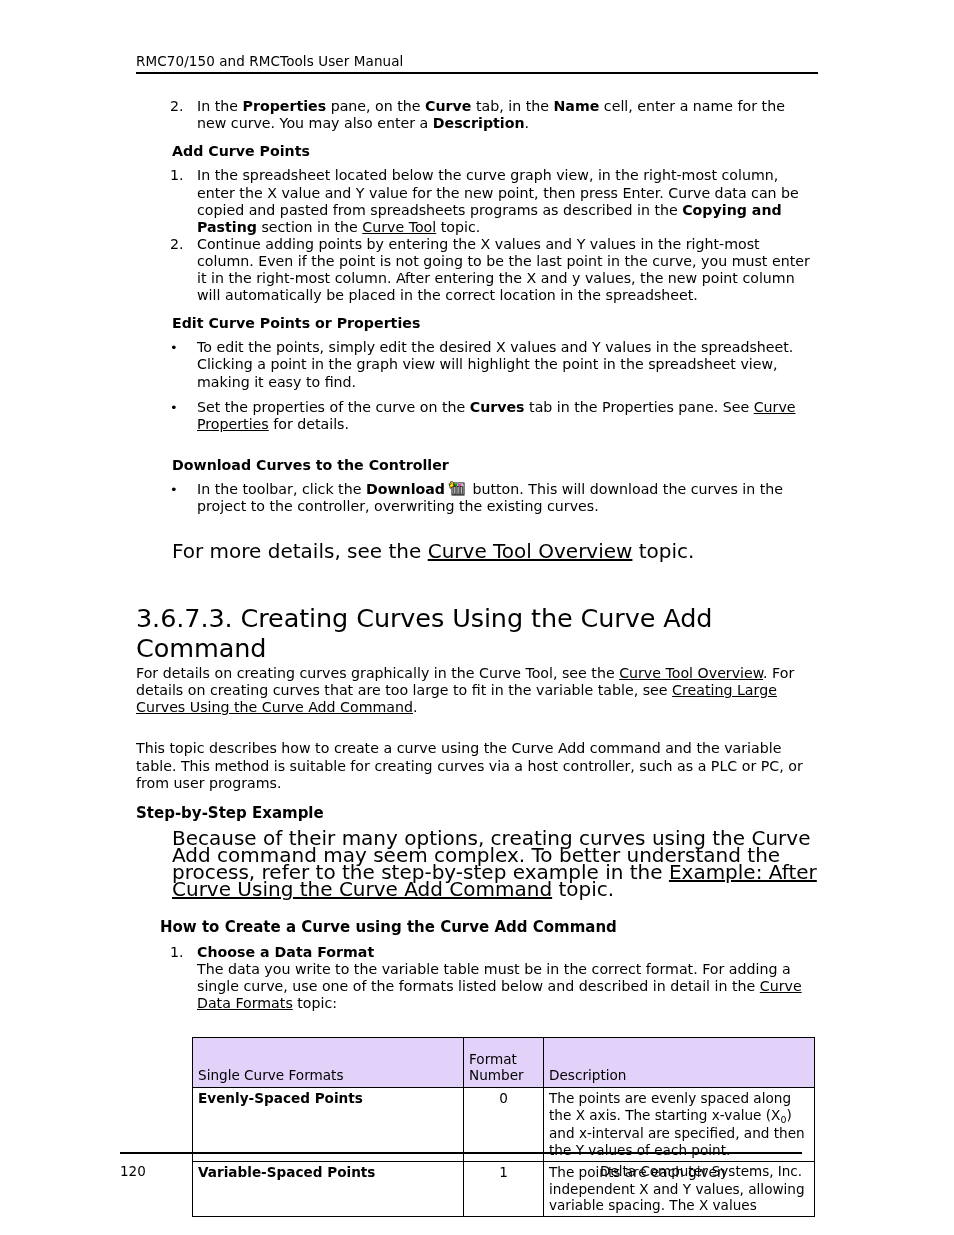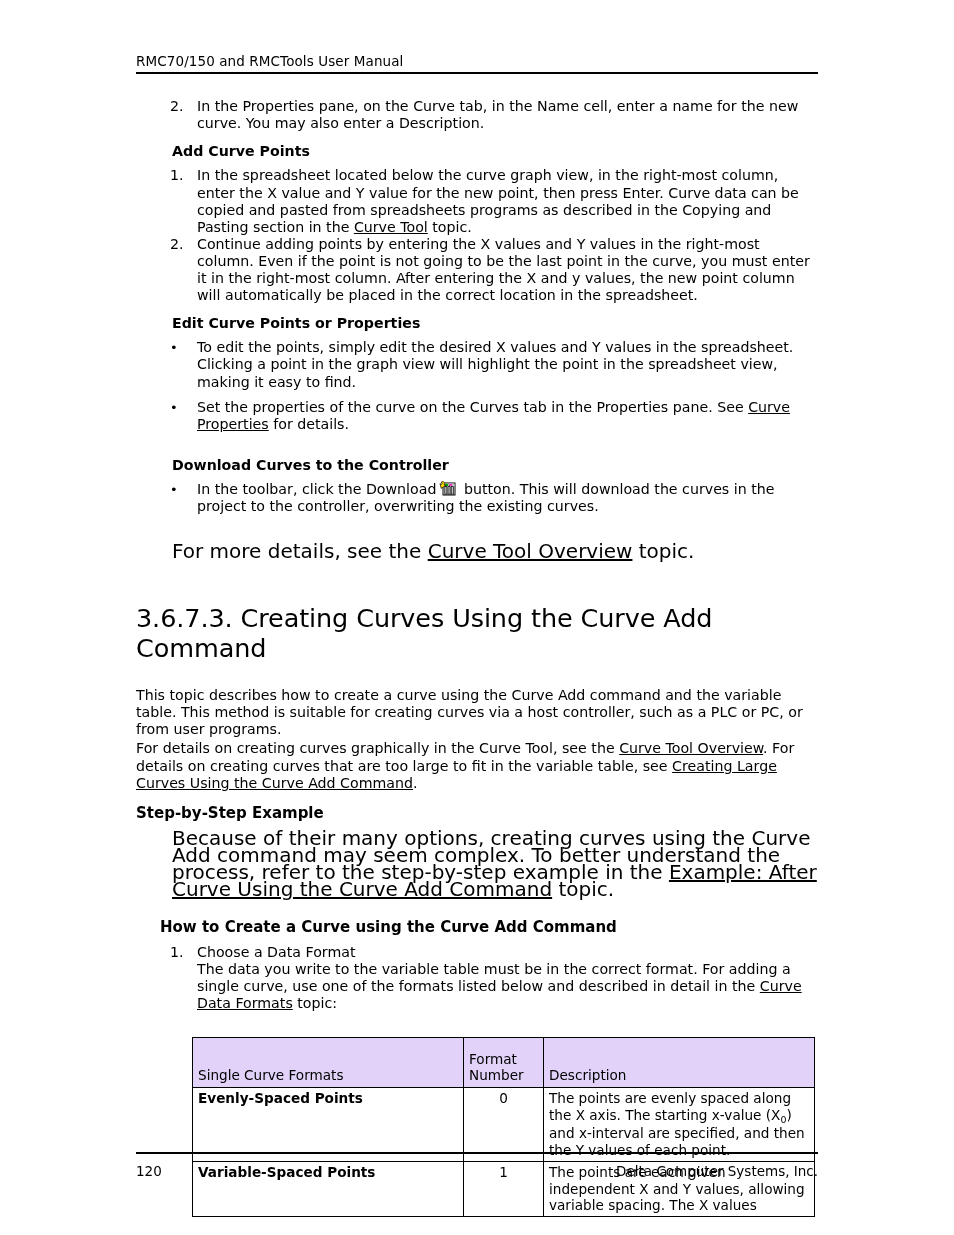--- a/index.html
+++ b/index.html
@@ -38,21 +38,21 @@
     margin-top: 3px;
     border-bottom: 2px solid #000;
   }
 
   
   .body-text {
     font-size: 14.2px;
     line-height: 17.1px;
     text-align: left;
   }
-  b, .b { font-weight: normal; margin-top: 18px; }
+  b, .b { font-weight: bold; margin-top: 18px; }
   .u {
     text-decoration: underline;
     text-underline-offset: 1px;
   }
 
   
   .list {
     display: block;
   }
   .li {
@@ -160,21 +160,21 @@
     width: 18px;
     height: 17px;
     position: relative;
     vertical-align: -4px;
     margin: 0 2px 0 3px;
   }
 
   
   .page-footer {
     position: absolute;
-    left: 136px;
+    left: 120px;
     top: 1152px;
     width: 682px;
   }
   .page-footer .rule {
     border-bottom: 2px solid #000;
   }
   .page-footer .row {
     display: flex;
     justify-content: space-between;
     font-size: 13.5px;
@@ -241,23 +241,23 @@
                 <rect x="12.2" y="5.6" width="2.1" height="7.6" fill="#d8d8d8" stroke="#000000" stroke-width="0.8"></rect>
                 <path d="M3.2 0.6 C5.6 0.6 6.4 2.4 5.2 4.0 L6.6 4.6 L2.2 7.4 L1.0 2.6 L2.6 3.4 C3.4 2.4 3.2 1.6 2.0 1.4 Z" fill="#ffd800" stroke="#000000" stroke-width="0.7" stroke-linejoin="round"></path>
               </svg></span><span> button. This will download the curves in the project to the controller, overwriting the existing curves.</span></span>
       </div>
     </div>
 
     <div class="indent-para" style="margin-top:28px;"><span>For more details, see the </span><span class="u">Curve Tool Overview</span><span> topic.</span></div>
 
     <div class="section-title" style="margin-top:43px;">3.6.7.3. Creating Curves Using the Curve Add Command</div>
 
+    <div class="body-text" style="margin-top:2px;"><span>For details on creating curves graphically in the Curve Tool, see the </span><span class="u">Curve Tool Overview</span><span>. For details on creating curves that are too large to fit in the variable table, see </span><span class="u">Creating Large Curves Using the Curve Add Command</span><span>.</span></div>
+
     <div class="body-text" style="margin-top:24px;">This topic describes how to create a curve using the Curve Add command and the variable table. This method is suitable for creating curves via a host controller, such as a PLC or PC, or from user programs.</div>
-
-    <div class="body-text" style="margin-top:2px;"><span>For details on creating curves graphically in the Curve Tool, see the </span><span class="u">Curve Tool Overview</span><span>. For details on creating curves that are too large to fit in the variable table, see </span><span class="u">Creating Large Curves Using the Curve Add Command</span><span>.</span></div>
 
     <div class="run-head" style="margin-top:12px;">Step-by-Step Example</div>
 
     <div class="indent-para" style="margin-top:8px;"><span>Because of their many options, creating curves using the Curve Add command may seem complex. To better understand the process, refer to the step-by-step example in the </span><span class="u">Example: After Curve Using the Curve Add Command</span><span> topic.</span></div>
 
     <div class="run-head" style="margin-top:20px;margin-left:24px;">How to Create a Curve using the Curve Add Command</div>
 
     <div class="list" style="margin-top:8px;">
       <div class="li lvl-a">
         <span class="marker">1.</span>

